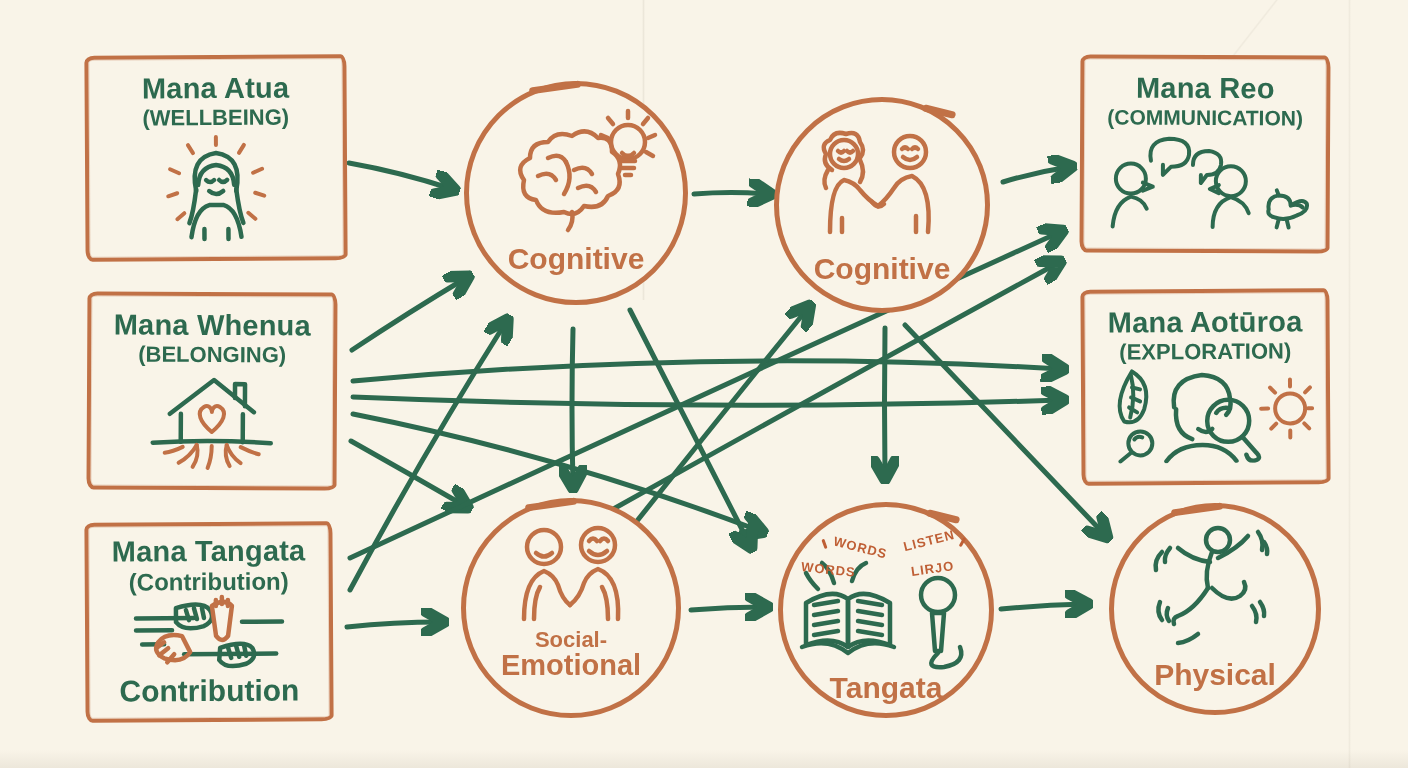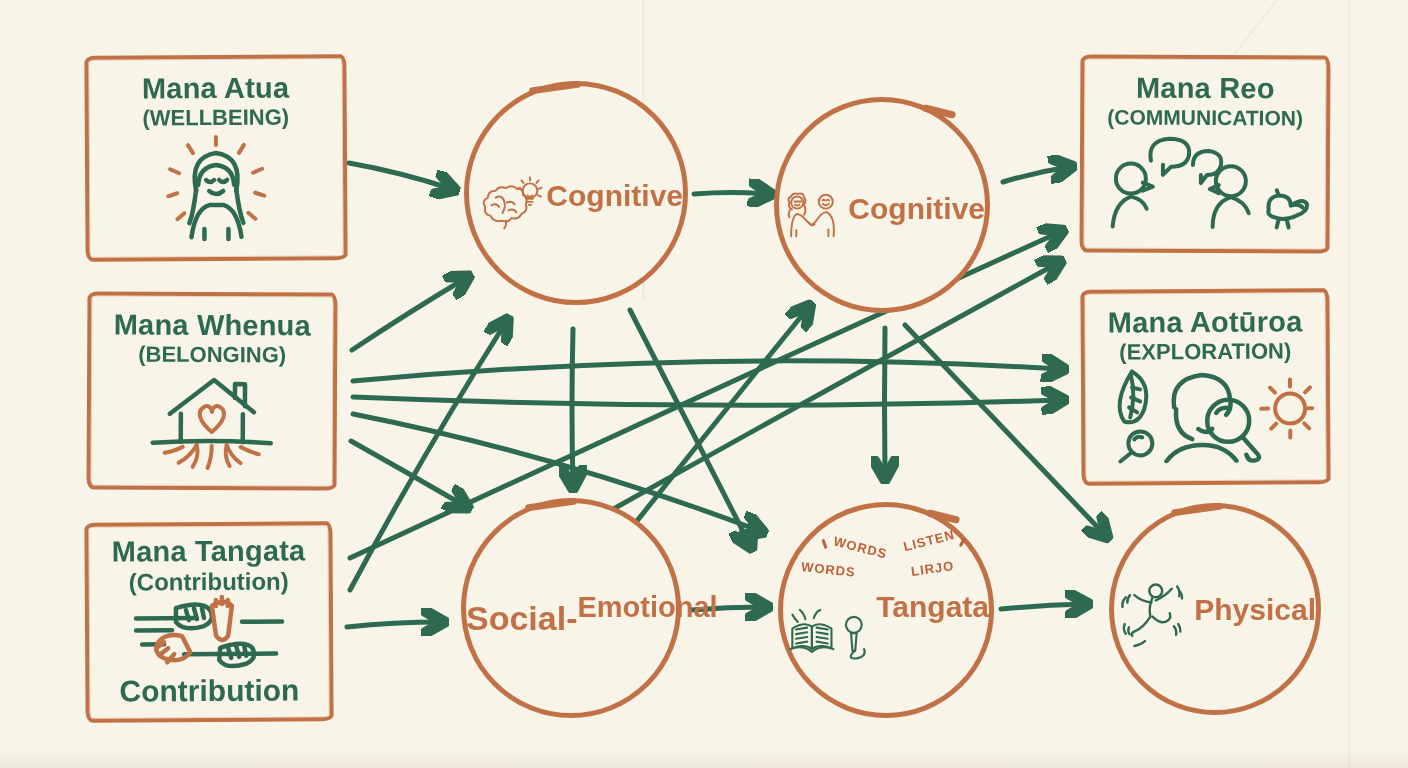--- a/index.html
+++ b/index.html
@@ -28,21 +28,21 @@
     border:4px solid var(--orange);
     border-radius:10px 6px 12px 7px / 7px 12px 6px 11px;
     box-shadow:0 0 0 1px rgba(193,113,70,0.25) inset;
     display:flex;flex-direction:column;align-items:center;
   }
   .tilt-a{transform:rotate(-0.35deg);}
   .tilt-b{transform:rotate(0.3deg);}
   .circle{
     border:5px solid var(--orange);
     border-radius:50%;
-    display:flex;flex-direction:row;align-items:center;justify-content:flex-start;
+    display:flex;flex-direction:column;align-items:center;justify-content:flex-start;
   }
   .circ-mark{position:absolute;width:52px;height:7px;background:var(--orange);border-radius:4px;top:-2px;left:28%;transform:rotate(-8deg);}
   .circ-mark.right{left:auto;right:14%;transform:rotate(14deg);top:6px;width:34px;}
 
   .title{color:var(--green);font-weight:bold;font-size:29px;line-height:1.08;margin-top:14px;letter-spacing:0.2px;}
   .subtitle{color:var(--green);font-weight:bold;font-size:22px;line-height:1.1;margin-top:2px;}
   .caption{color:var(--green);font-weight:bold;font-size:30px;line-height:1;}
   .circle .label{color:var(--orange);font-weight:bold;font-size:30px;line-height:1.02;}
   .icon{display:block;}
   svg.icon *{fill:none;stroke-linecap:round;stroke-linejoin:round;}
@@ -294,21 +294,21 @@
         <path d="M28,98 Q28,58 48,50 Q58,54 62,64 Q66,78 74,84"></path>
         <path d="M38,98 Q38,76 44,66"></path>
         <circle cx="102" cy="24" r="17"></circle>
         <path d="M93,20 q4,-5 8,0"></path>
           <path d="M104,20 q4,-5 8,0"></path>
         <path d="M93,30 q9,8 18,0"></path>
         <path d="M122,98 Q124,56 102,48 Q92,52 88,62 Q84,76 74,84"></path>
         <path d="M112,98 Q112,76 106,66"></path>
       </g>
     </svg>
-    <div class="label" style="font-size:34px;margin-top:20px;">Social-</div>
+    <div class="label" style="font-size:22px;margin-top:4px;">Social-</div>
     <div class="label" style="font-size:29px;">Emotional</div>
   </div>
 
   <div class="node circle" style="left:778px;top:502px;width:216px;height:216px;">
     <span class="circ-mark right"></span>
     <div class="floatword" style="left:50px;top:33px;transform:rotate(14deg);">WORDS</div>
     <div class="floatword" style="left:18px;top:55px;transform:rotate(6deg);">WORDS</div>
     <div class="floatword" style="left:120px;top:26px;transform:rotate(-14deg);">LISTEN</div>
     <div class="floatword" style="left:128px;top:54px;transform:rotate(-8deg);">LIRJO</div>
     <span class="tick" style="left:40px;top:32px;transform:rotate(-20deg);"></span>
@@ -345,16 +345,16 @@
           <path d="M30,26 q-6,7 -5,14"></path>
         <path d="M118,10 q6,8 4,18"></path>
           <path d="M124,20 q4,6 3,12"></path>
         <path d="M20,80 q-4,10 2,18"></path>
           <path d="M28,86 q-3,7 1,13"></path>
         <path d="M112,84 q6,8 4,16"></path>
           <path d="M120,80 q5,7 4,14"></path>
         <path d="M58,112 q-10,8 -20,9"></path>
       </g>
     </svg>
-    <div class="label" style="margin-top:2px;">Physical</div>
+    <div class="label" style="margin-top:8px;">Physical</div>
   </div>
 
 </div>
 
 </body></html>

